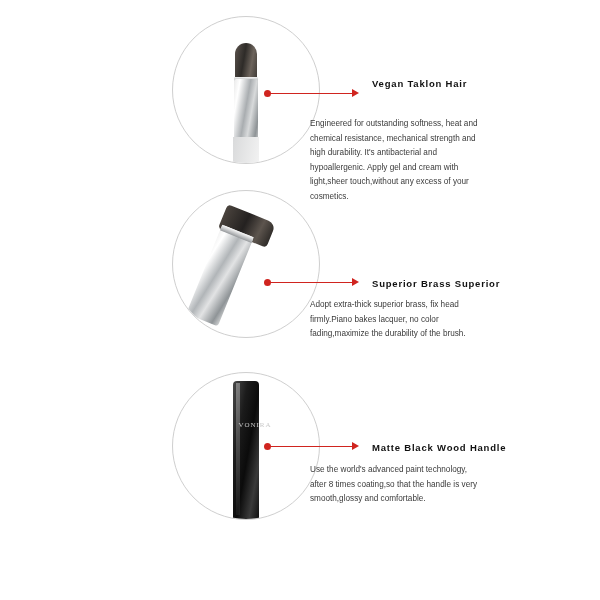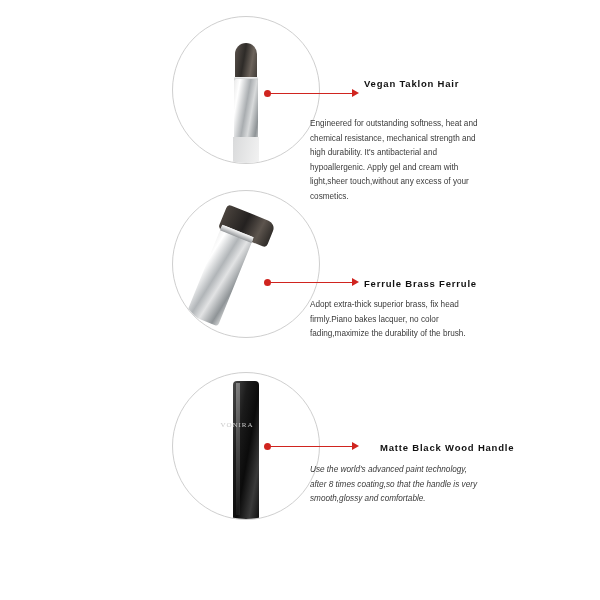--- a/index.html
+++ b/index.html
@@ -124,21 +124,21 @@
   .b3-top-highlight {
     position: absolute;
     left: 63px;
     top: 10px;
     width: 4px;
     height: 132px;
     background: linear-gradient(180deg, rgba(255,255,255,0.35), rgba(255,255,255,0.05));
   }
   .b3-brand {
     position: absolute;
-    left: 46px;
+    left: 64px;
     top: 48px;
     width: 36px;
     text-align: center;
     font-size: 7px;
     letter-spacing: 1px;
     color: #c9c9c9;
     font-family: "Liberation Serif", serif;
   }
 
   
@@ -163,20 +163,21 @@
   }
 
   
   .title {
     position: absolute;
     font-size: 9.5px;
     font-weight: bold;
     letter-spacing: 0.8px;
     color: #111111;
     white-space: nowrap;
+    margin-left: 8px;
   }
   .body {
     position: absolute;
     width: 175px;
     font-size: 8.2px;
     line-height: 14.5px;
     color: #3a3a3a;
   }
 
   .f1-title { left: 364px; top: 62px; }
@@ -184,22 +185,22 @@
   .f1-leader { left: 268px; top: 77px; width: 88px; }
   .f1-dot { left: 264px; top: 74px; }
   .f1-arrow { left: 352px; top: 73px; }
 
   .f2-title { left: 364px; top: 88px; }
   .f2-body  { left: 310px; top: 108px; }
   .f2-leader { left: 268px; top: 92px; width: 88px; }
   .f2-dot { left: 264px; top: 89px; }
   .f2-arrow { left: 352px; top: 88px; }
 
-  .f3-title { left: 380px; top: 70px; }
-  .f3-body  { left: 310px; top: 91px; font-style: italic; }
+  .f3-title { left: 364px; top: 70px; }
+  .f3-body  { left: 310px; top: 91px; }
   .f3-leader { left: 268px; top: 74px; width: 88px; }
   .f3-dot { left: 264px; top: 71px; }
   .f3-arrow { left: 352px; top: 70px; }
 </style>
 </head>
 <body>
 
 <div class="feature feature-1">
 
   <div class="circle">
@@ -226,21 +227,21 @@
       <div class="b2-bristle"></div>
       <div class="b2-ferrule"></div>
       <div class="b2-ring"></div>
     </div>
   </div>
 
   <div class="leader-dot f2-dot"></div>
   <div class="leader f2-leader"></div>
   <div class="leader-arrow f2-arrow"></div>
 
-  <div class="title f2-title">Ferrule Brass Ferrule</div>
+  <div class="title f2-title">Superior Brass Superior</div>
   <div class="body f2-body">Adopt extra-thick superior brass, fix head firmly.Piano bakes lacquer, no color fading,maximize the durability of the brush.</div>
 </div>
 
 <div class="feature feature-3">
 
   <div class="circle">
     <div class="brush1-wrap">
       <div class="b3-handle"></div>
       <div class="b3-top-highlight"></div>
       <div class="b3-brand">VONIRA</div>

